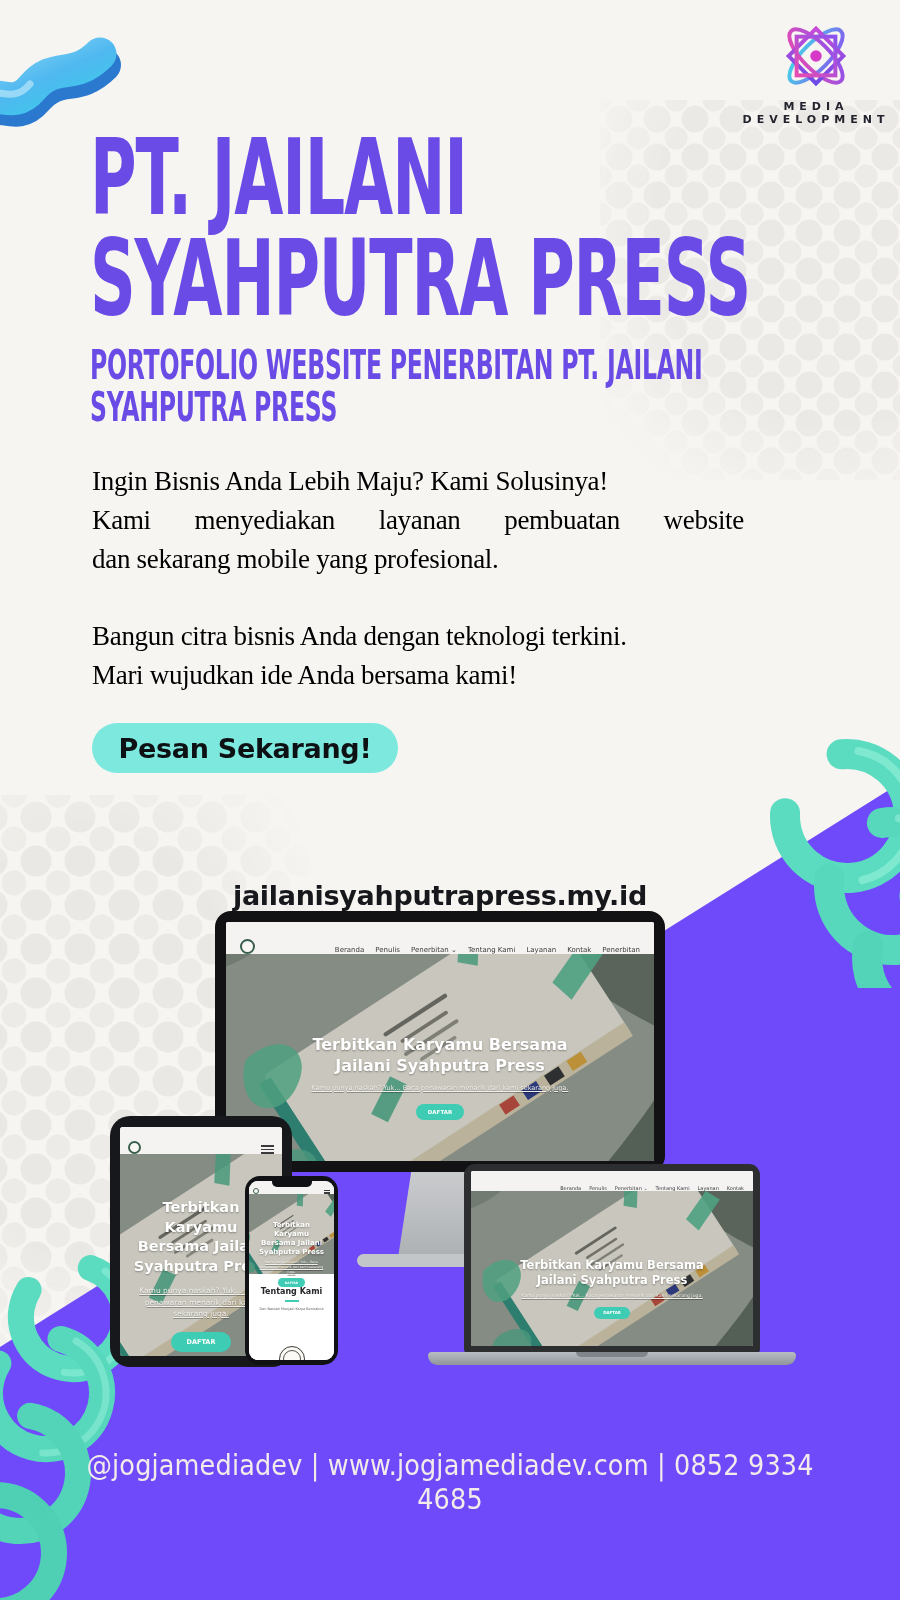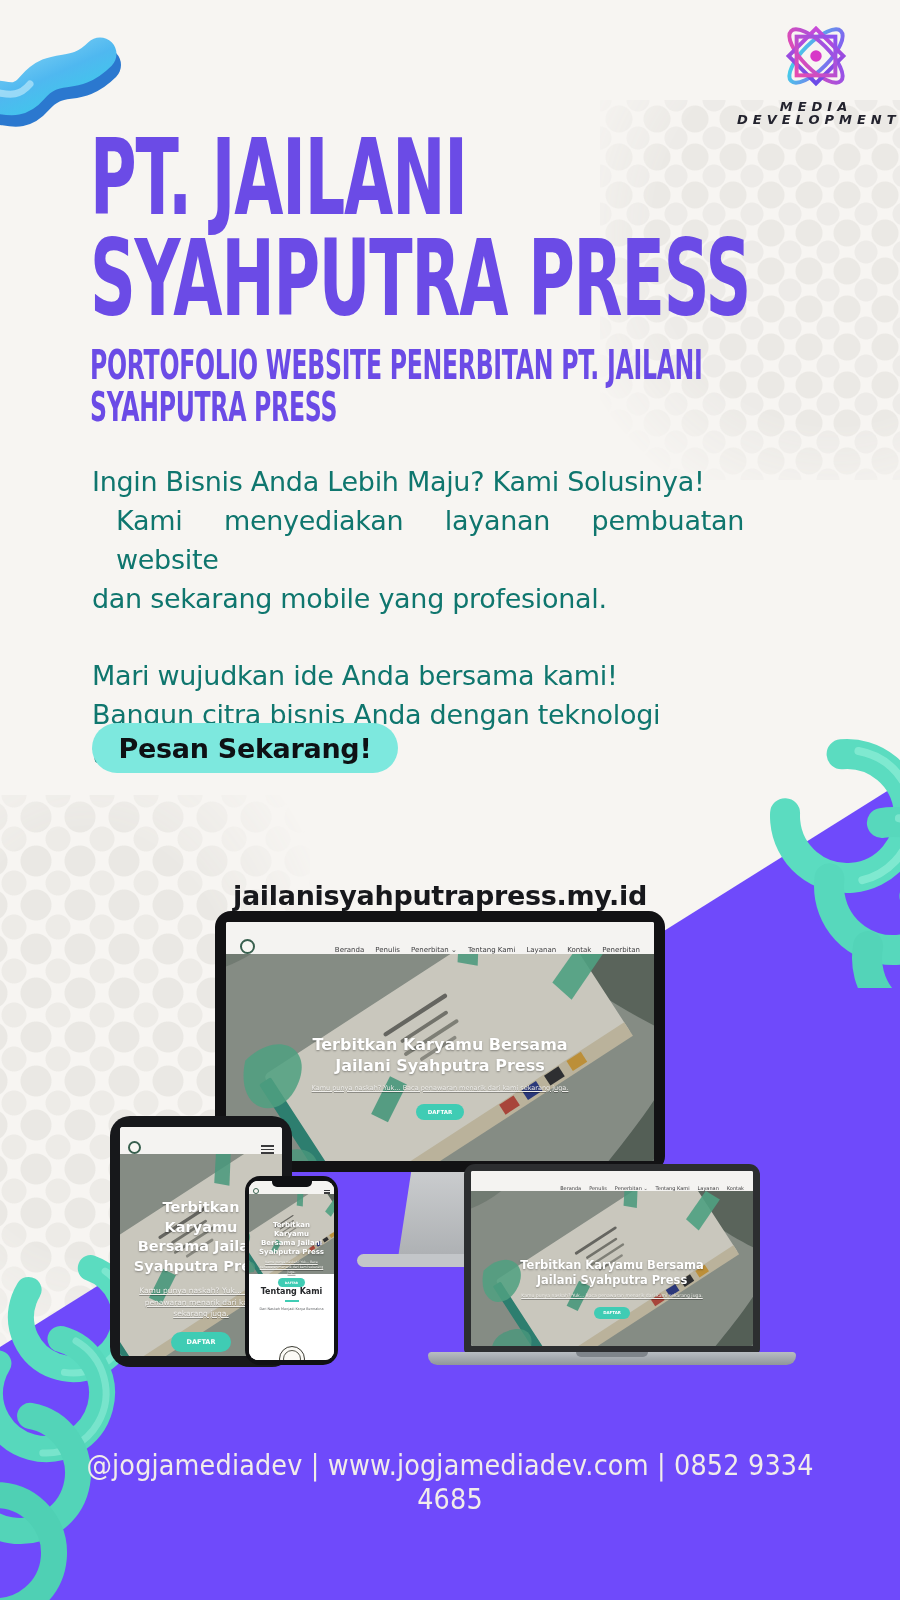--- a/index.html
+++ b/index.html
@@ -18,35 +18,35 @@
     -webkit-mask-image:radial-gradient(ellipse at 35% 45%,#000 50%,transparent 85%);
     mask-image:radial-gradient(ellipse at 35% 45%,#000 50%,transparent 85%);}
 
   
   .purple-wedge{position:absolute;left:0;top:0;width:900px;height:1600px;background:#6F4AFB;
     clip-path:polygon(0px 1347px,900px 783px,900px 1600px,0px 1600px);}
 
   
   .brand{position:absolute;left:737px;top:12px;width:158px;text-align:center;}
   .brand svg{display:block;margin:0 auto;}
-  .brand-line{font-size:13px;font-weight:bold;letter-spacing:5px;color:#23232e;line-height:13px;font-style:italic;}
+  .brand-line{font-size:11px;font-weight:bold;letter-spacing:5px;color:#23232e;line-height:13px;}
 
   
   .ribbon{position:absolute;left:-22px;top:12px;}
 
   
   .title{position:absolute;left:90px;top:128px;color:#6B4BE6;}
   .title .t-line{display:inline-block;font-size:106px;font-weight:bold;line-height:0.95;letter-spacing:-2px;transform:scaleX(0.60);transform-origin:left top;white-space:nowrap;}
   .subtitle{position:absolute;left:90px;top:344px;color:#6B4BE6;}
   .subtitle .s-line{display:inline-block;font-size:40px;font-weight:bold;line-height:1.05;letter-spacing:-0.5px;transform:scaleX(0.59);transform-origin:left top;white-space:nowrap;}
 
   
-  .copy{position:absolute;left:92px;top:462px;width:652px;color:#0f766e;font-size:27px;line-height:39px;letter-spacing:-0.3px;}
+  .copy{position:absolute;left:92px;top:462px;width:652px;color:#000000;font-size:27px;line-height:39px;letter-spacing:-0.3px;font-family:Liberation Serif, serif;}
   .copy .gap{height:38px;}
-  .copy .jline{text-align:justify;text-align-last:justify;margin-left:24px;}
+  .copy .jline{text-align:justify;text-align-last:justify;}
 
   
   .cta{position:absolute;left:92px;top:723px;width:306px;height:50px;border-radius:25px;background:#7DE8DE;
     display:flex;align-items:center;justify-content:center;font-size:27px;font-weight:bold;color:#0e1114;cursor:pointer;letter-spacing:-0.3px;}
 
   
   .spiral{position:absolute;}
   .spiral-right{left:735px;top:728px;}
   .spiral-left{left:-52px;top:1255px;}
 
@@ -188,22 +188,22 @@
   <div class="subtitle">
     <div class="s-line">PORTOFOLIO WEBSITE PENERBITAN PT. JAILANI</div><br>
     <div class="s-line">SYAHPUTRA PRESS</div>
   </div>
 
   <div class="copy">
     <div>Ingin Bisnis Anda Lebih Maju? Kami Solusinya!</div>
     <div class="jline">Kami menyediakan layanan pembuatan website</div>
     <div>dan sekarang mobile yang profesional.</div>
     <div class="gap"></div>
+    <div>Bangun citra bisnis Anda dengan teknologi terkini.</div>
     <div>Mari wujudkan ide Anda bersama kami!</div>
-    <div>Bangun citra bisnis Anda dengan teknologi terkini.</div>
   </div>
 
   <div class="cta">Pesan Sekarang!</div>
 
   <svg class="spiral spiral-right" width="220" height="260" viewBox="0 0 220 260">
     <g fill="none" stroke-linecap="round">
       <circle cx="112" cy="88" r="62" stroke="#5BDCC0" stroke-width="30" stroke-dasharray="300 90" transform="rotate(-95 112 88)"></circle>
       <circle cx="112" cy="88" r="66" stroke="#93EFD9" stroke-width="8" stroke-dasharray="180 235" transform="rotate(-80 112 88)" opacity="0.65"></circle>
       <circle cx="158" cy="158" r="64" stroke="#57D8BC" stroke-width="30" stroke-dasharray="320 83" transform="rotate(-100 158 158)"></circle>
       <circle cx="158" cy="158" r="68" stroke="#93EFD9" stroke-width="8" stroke-dasharray="170 257" transform="rotate(-85 158 158)" opacity="0.6"></circle>

